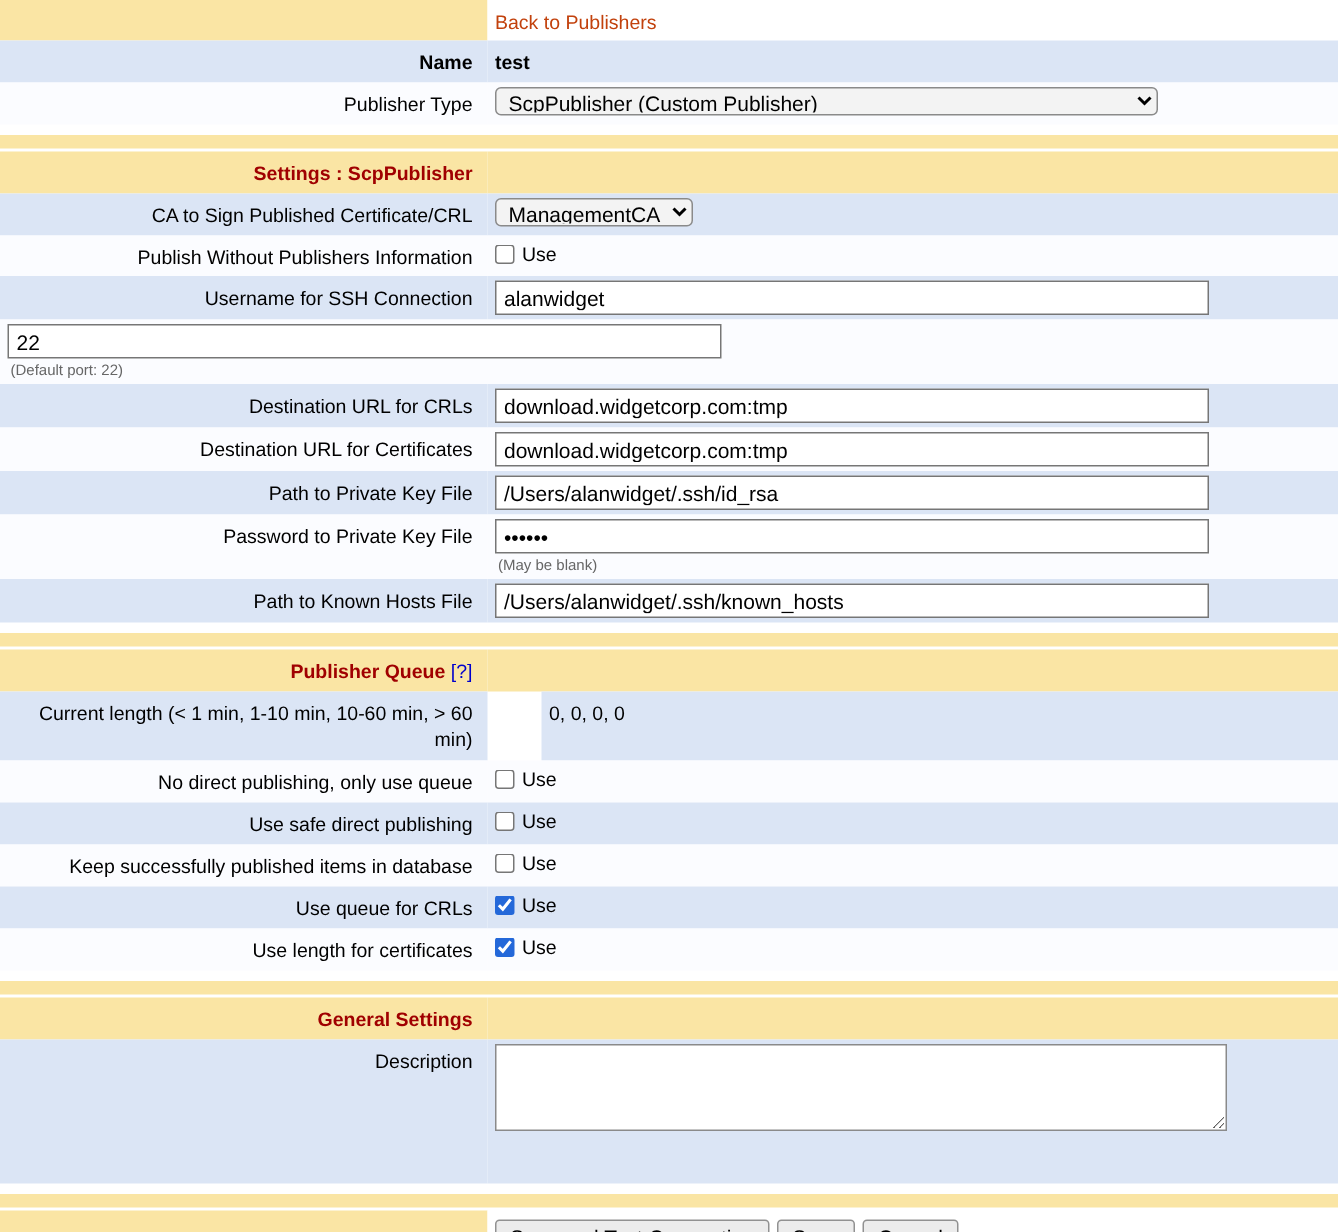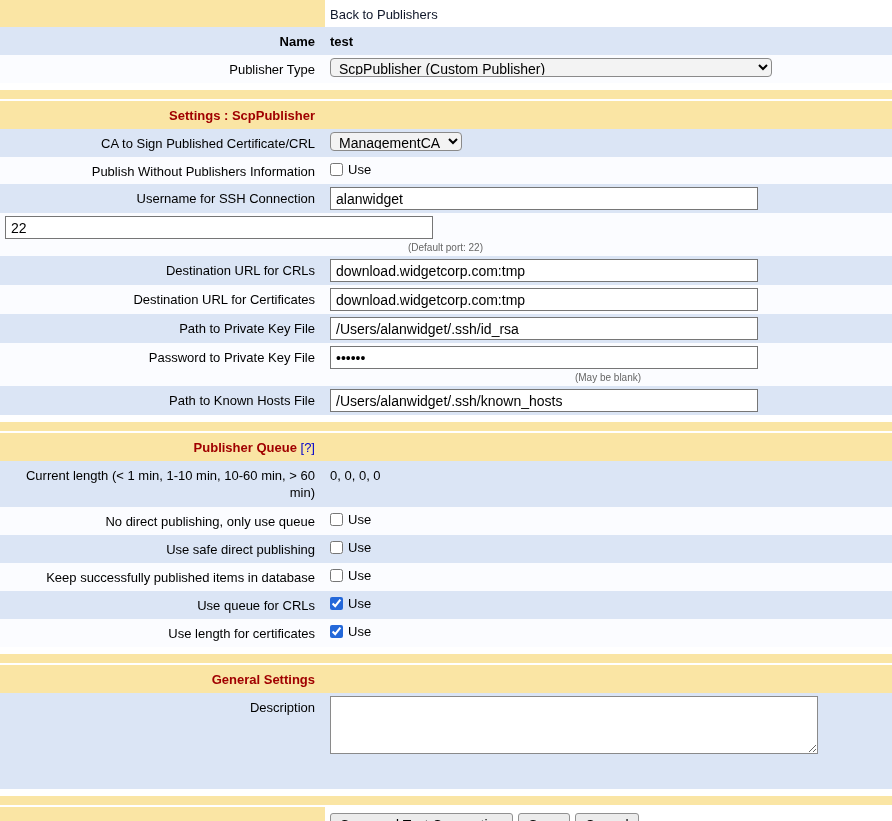--- a/index.html
+++ b/index.html
@@ -20,42 +20,42 @@
   }
   .rcell { flex:1; padding:3px 8px 3px 5px; }
   .rcell.text { padding-top:7px; }
   .bg-cream { background:#fae5a4; }
   .bg-blue  { background:#dbe5f5; }
   .bg-light { background:#fbfcff; }
   .bg-white { background:#ffffff; }
   .band { height:9px; background:#fae5a4; margin:7px 0 2px 0; }
   .bold { font-weight:bold; }
   .section-title { color:#a00000; font-weight:bold; }
-  a.link { color:#0f172a; text-decoration:none; }
+  a.link { color:#c2410c; text-decoration:none; }
   a.help { color:#0000cc; text-decoration:none; font-weight:normal; }
   input[type="text"] {
     font-family:"Liberation Sans", sans-serif;
     font-size:14px;
     border:1px solid #767676;
     background:#fff;
     height:23px;
     padding:1px 5px;
   }
-  .wide-input { width:428px; }
+  .wide-input { width:476px; }
   select {
     font-family:"Liberation Sans", sans-serif;
     font-size:14px;
     border:1px solid #8a8a8a;
     border-radius:4px;
     background:#f3f3f3;
     height:19px;
     padding:1px 4px;
   }
   .sel-wide { width:442px; }
-  .note { font-size:10px; color:#666; margin-top:3px; margin-left:2px;text-align:center; }
+  .note { font-size:10px; color:#666; margin-top:3px; margin-left:2px; }
   .cbwrap { display:flex; align-items:center; gap:3px; padding-top:2px; }
   input[type="checkbox"] {
     width:13px; height:13px;
     accent-color:#2468d9;
     margin:0 2px 0 0;
   }
   textarea {
     font-family:"Liberation Sans", sans-serif;
     font-size:13px;
     width:488px; height:58px;
@@ -68,21 +68,21 @@
   button {
     font-family:"Liberation Sans", sans-serif;
     font-size:14px;
     background:#ececec;
     border:1px solid #919191;
     border-radius:3px;
     padding:3px 9px;
     color:#000;
     cursor:pointer;
   }
-  .tall { min-height:46px; }
+  .tall { min-height:46px;gap:36px; }
   .desc-row { min-height:96px; }
 </style>
 </head>
 <body>
 
 <div class="page">
 
   <div class="row">
     <div class="lcell bg-cream"></div>
     <div class="rcell text bg-white">

